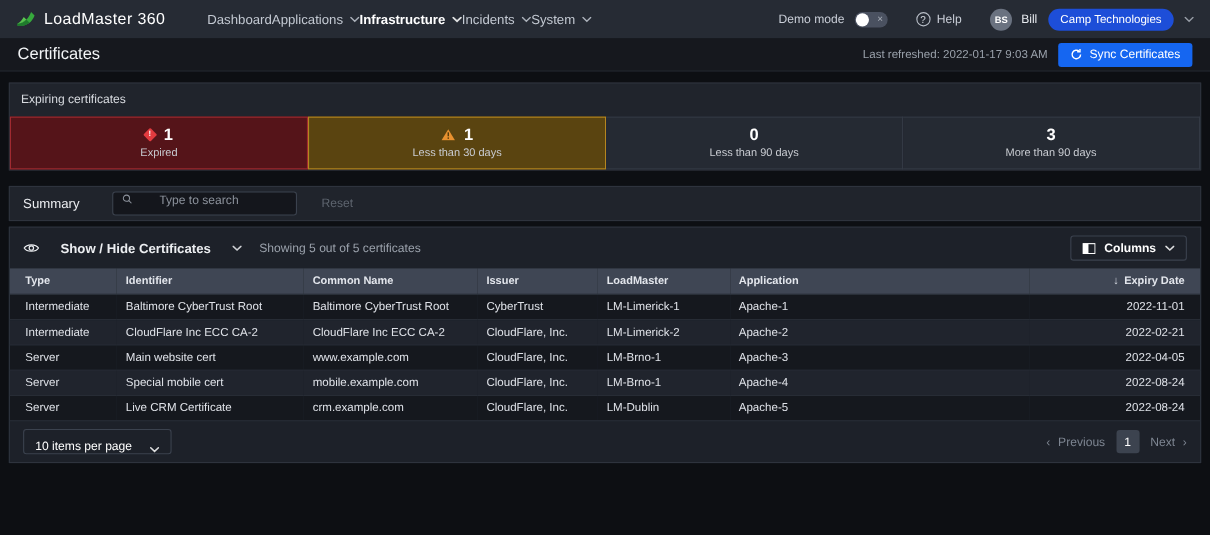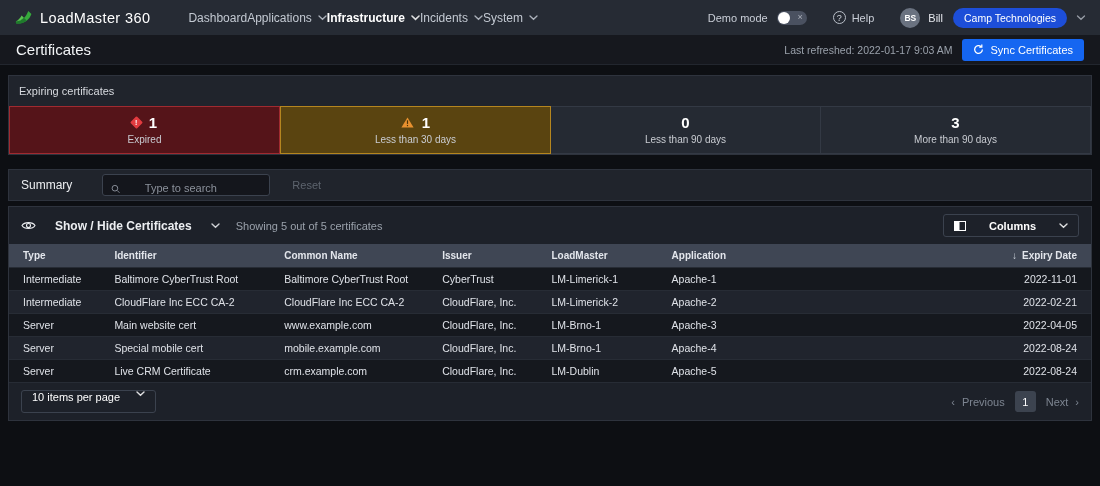--- a/index.html
+++ b/index.html
@@ -50,44 +50,44 @@
   .card-top { display:flex; align-items:center; justify-content:center; gap:8px; height:19px; }
   .count { font-size:15px; font-weight:700; color:#fff; }
   .card-label { font-size:10px; color:#c9ccd2; margin-top:2px; }
   .diamond { width:9px; height:9px; background:#e23b3f; transform:rotate(45deg); display:flex; align-items:center; justify-content:center; border-radius:1px; }
   .diamond span { transform:rotate(-45deg); font-size:7px; font-weight:700; color:#fff; line-height:1; }
 
   
   .summary-bar { margin:14px 8px 5px; background:#20242c; border:1px solid #2e333d; display:flex; align-items:center; padding:5px 12px; height:32px; }
   .summary-label { font-size:12px; color:#eceef1; margin-right:16px; }
   .dropdown-btn { background:#171a21; border:1px solid #3b424e; color:#fff; font-weight:700; font-size:11px; border-radius:3px; height:22px; padding:0 10px; display:flex; align-items:center; gap:8px; cursor:pointer; font-family:inherit; }
-  .search-box { display:flex; align-items:flex-end; gap:22px; background:#14161c; border:1px solid #3b424e; border-radius:3px; height:22px; padding:0 8px; width:168px; color:#8b919b; margin-left:14px; }
+  .search-box { display:flex; align-items:flex-start; gap:22px; background:#14161c; border:1px solid #3b424e; border-radius:3px; height:22px; padding:0 8px; width:168px; color:#8b919b; margin-left:14px; }
   .search-box input { background:transparent; border:none; outline:none; color:#e6e9ee; font-size:11px; width:100%; font-family:inherit; }
   .search-box input::placeholder { color:#8b919b; }
   .reset { font-size:11px; color:#5d646e; margin-left:22px; cursor:default; }
 
   
   .table-panel { margin:0 8px; background:#1d2129; border:1px solid #2e333d; }
   .table-toolbar { display:flex; align-items:center; padding:7px 12px; }
   .showhide { display:flex; align-items:center; gap:19px; font-size:12px; font-weight:700; color:#eceef1; cursor:pointer; }
   .showing { font-size:11px; color:#9aa1ab; margin-left:16px; }
-  .columns-btn { margin-left:auto; border:1px solid #3b424e; background:transparent; color:#fff; font-weight:700; font-size:11px; border-radius:3px; height:23px; padding:0 10px; display:flex; align-items:center; gap:23px; cursor:pointer; font-family:inherit; }
+  .columns-btn { margin-left:auto; border:1px solid #3b424e; background:transparent; color:#fff; font-weight:700; font-size:11px; border-radius:3px; height:23px; padding:0 10px; display:flex; align-items:center; gap:8px; cursor:pointer; font-family:inherit; }
 
   table { width:100%; border-collapse:collapse; table-layout:fixed; }
   thead th { background:#3f4654; font-size:10px; font-weight:700; color:#e3e6ec; text-align:left; padding:6px 8px; cursor:pointer; }
   th.c-first, td.c-first { padding-left:14px; }
   th.c-last, td.c-last { text-align:right; padding-right:14px; }
   tbody td { font-size:10.5px; color:#dfe2e8; padding:5px 8px; border-top:1px solid #272c35; white-space:nowrap; overflow:hidden; }
   tbody tr { cursor:pointer; }
   tbody tr:nth-child(odd) { background:#15181e; }
   tbody tr:nth-child(even) { background:#20242d; }
   .sort-arrow { color:#cfd4dc; margin-right:5px; font-weight:400; }
 
   .pagination { display:flex; align-items:center; padding:7px 12px; border-top:1px solid #272c35; }
-  .ipp-btn { border:1px solid #3b424e; background:transparent; color:#fff; font-size:11px; height:23px; padding:0 10px; border-radius:3px; display:flex; gap:16px; align-items:flex-start; cursor:pointer; font-family:inherit; }
+  .ipp-btn { border:1px solid #3b424e; background:transparent; color:#fff; font-size:11px; height:23px; padding:0 10px; border-radius:3px; display:flex; gap:16px; align-items:flex-end; cursor:pointer; font-family:inherit; }
   .pag-right { margin-left:auto; display:flex; align-items:center; gap:10px; font-size:11px; color:#7d8591; }
   .pag-nav { display:flex; gap:7px; align-items:center; cursor:pointer; }
   .page-btn { background:#3c434f; color:#fff; width:21px; height:21px; border-radius:3px; display:flex; align-items:center; justify-content:center; font-size:11px; cursor:pointer; }
 </style>
 </head>
 <body>
 
 <header class="topnav">
   <div class="brand">
     <span>

